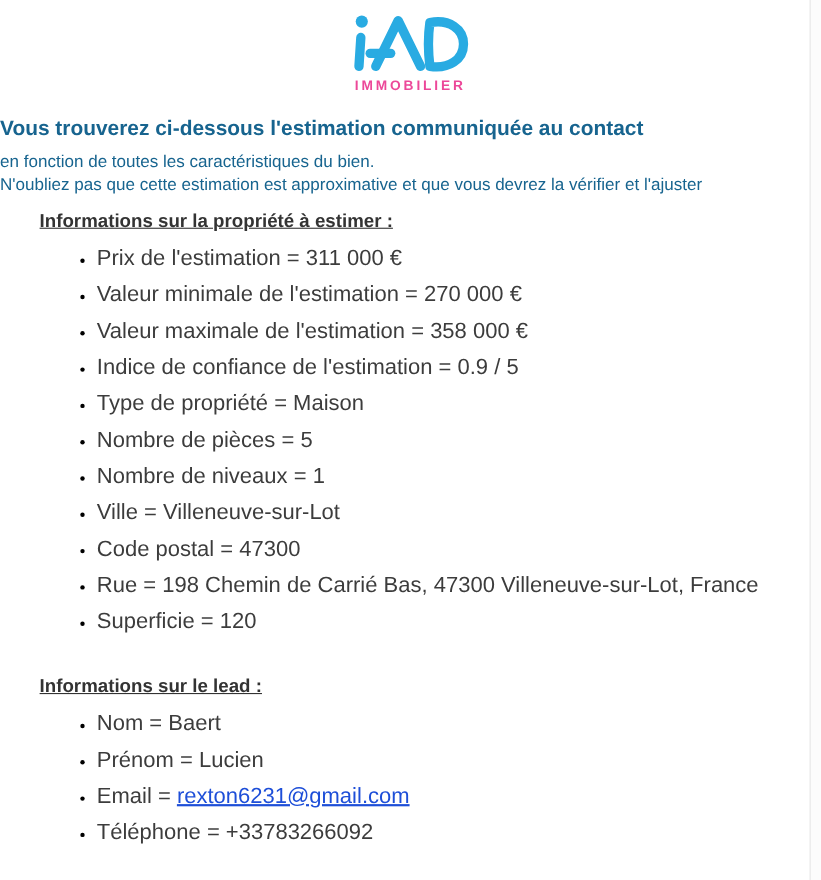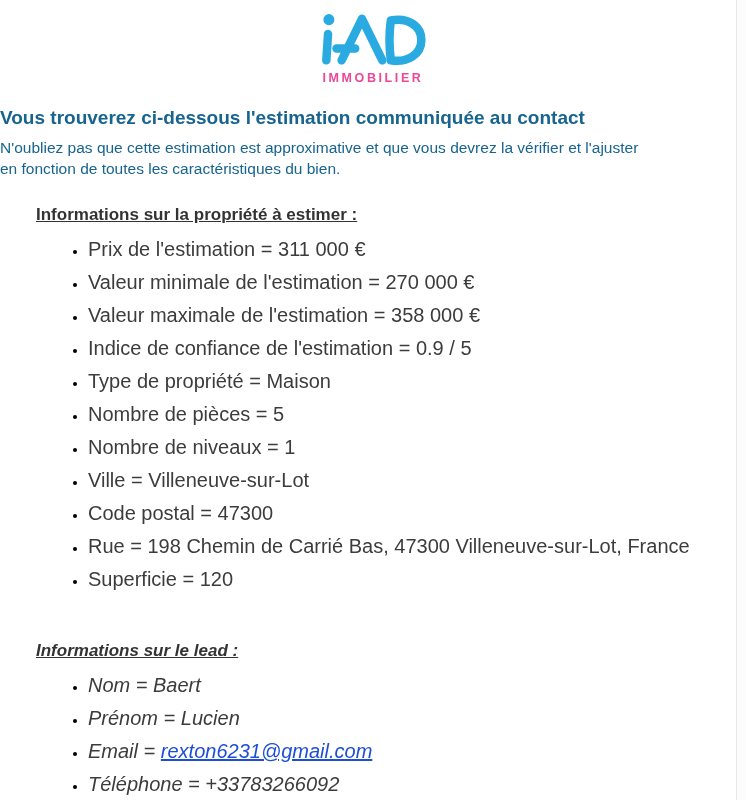--- a/index.html
+++ b/index.html
@@ -53,22 +53,22 @@
   .header-subtitle {
     font-size: 15.5px;
     line-height: 21px;
     font-weight: normal;
   }
   
   .section {
     padding-left: 36px;
     padding-right: 30px;
   }
-  .section-property { margin-top: 26px; }
-  .section-lead { margin-top: 53px; font-style: italic; }
+  .section-property { margin-top: 12px; }
+  .section-lead { margin-top: 40px; }
   .section-heading {
     font-size: 17px;
     font-weight: bold;
     text-decoration: underline;
     color: #333333;
     margin: 0;
   }
   ul.kv-list {
     margin: 16px 0 0 0;
     padding-left: 52px;
@@ -104,22 +104,22 @@
       <path d="M87,57 C85,41 85,24 87,10 C108,6 123,17 123,33 C123,50 107,60 87,57 Z"></path>
     </g>
     <circle cx="14" cy="9" r="6.5" fill="#29ABE2"></circle>
   </svg>
   <div class="logo-tagline">IMMOBILIER</div>
 </div>
 
 <div class="header">
   <h1 class="header-title">Vous trouverez ci-dessous l'estimation communiquée au contact</h1>
   <div class="header-subtitle">
+    <div>en fonction de toutes les caractéristiques du bien.</div>
     <div>N'oubliez pas que cette estimation est approximative et que vous devrez la vérifier et l'ajuster</div>
-    <div>en fonction de toutes les caractéristiques du bien.</div>
   </div>
 </div>
 
 <div class="section section-property">
   <h2 class="section-heading">Informations sur la propriété à estimer :</h2>
   <ul class="kv-list">
     <li>Prix de l'estimation = 311 000 €</li>
     <li>Valeur minimale de l'estimation = 270 000 €</li>
     <li>Valeur maximale de l'estimation = 358 000 €</li>
     <li>Indice de confiance de l'estimation = 0.9 / 5</li>

